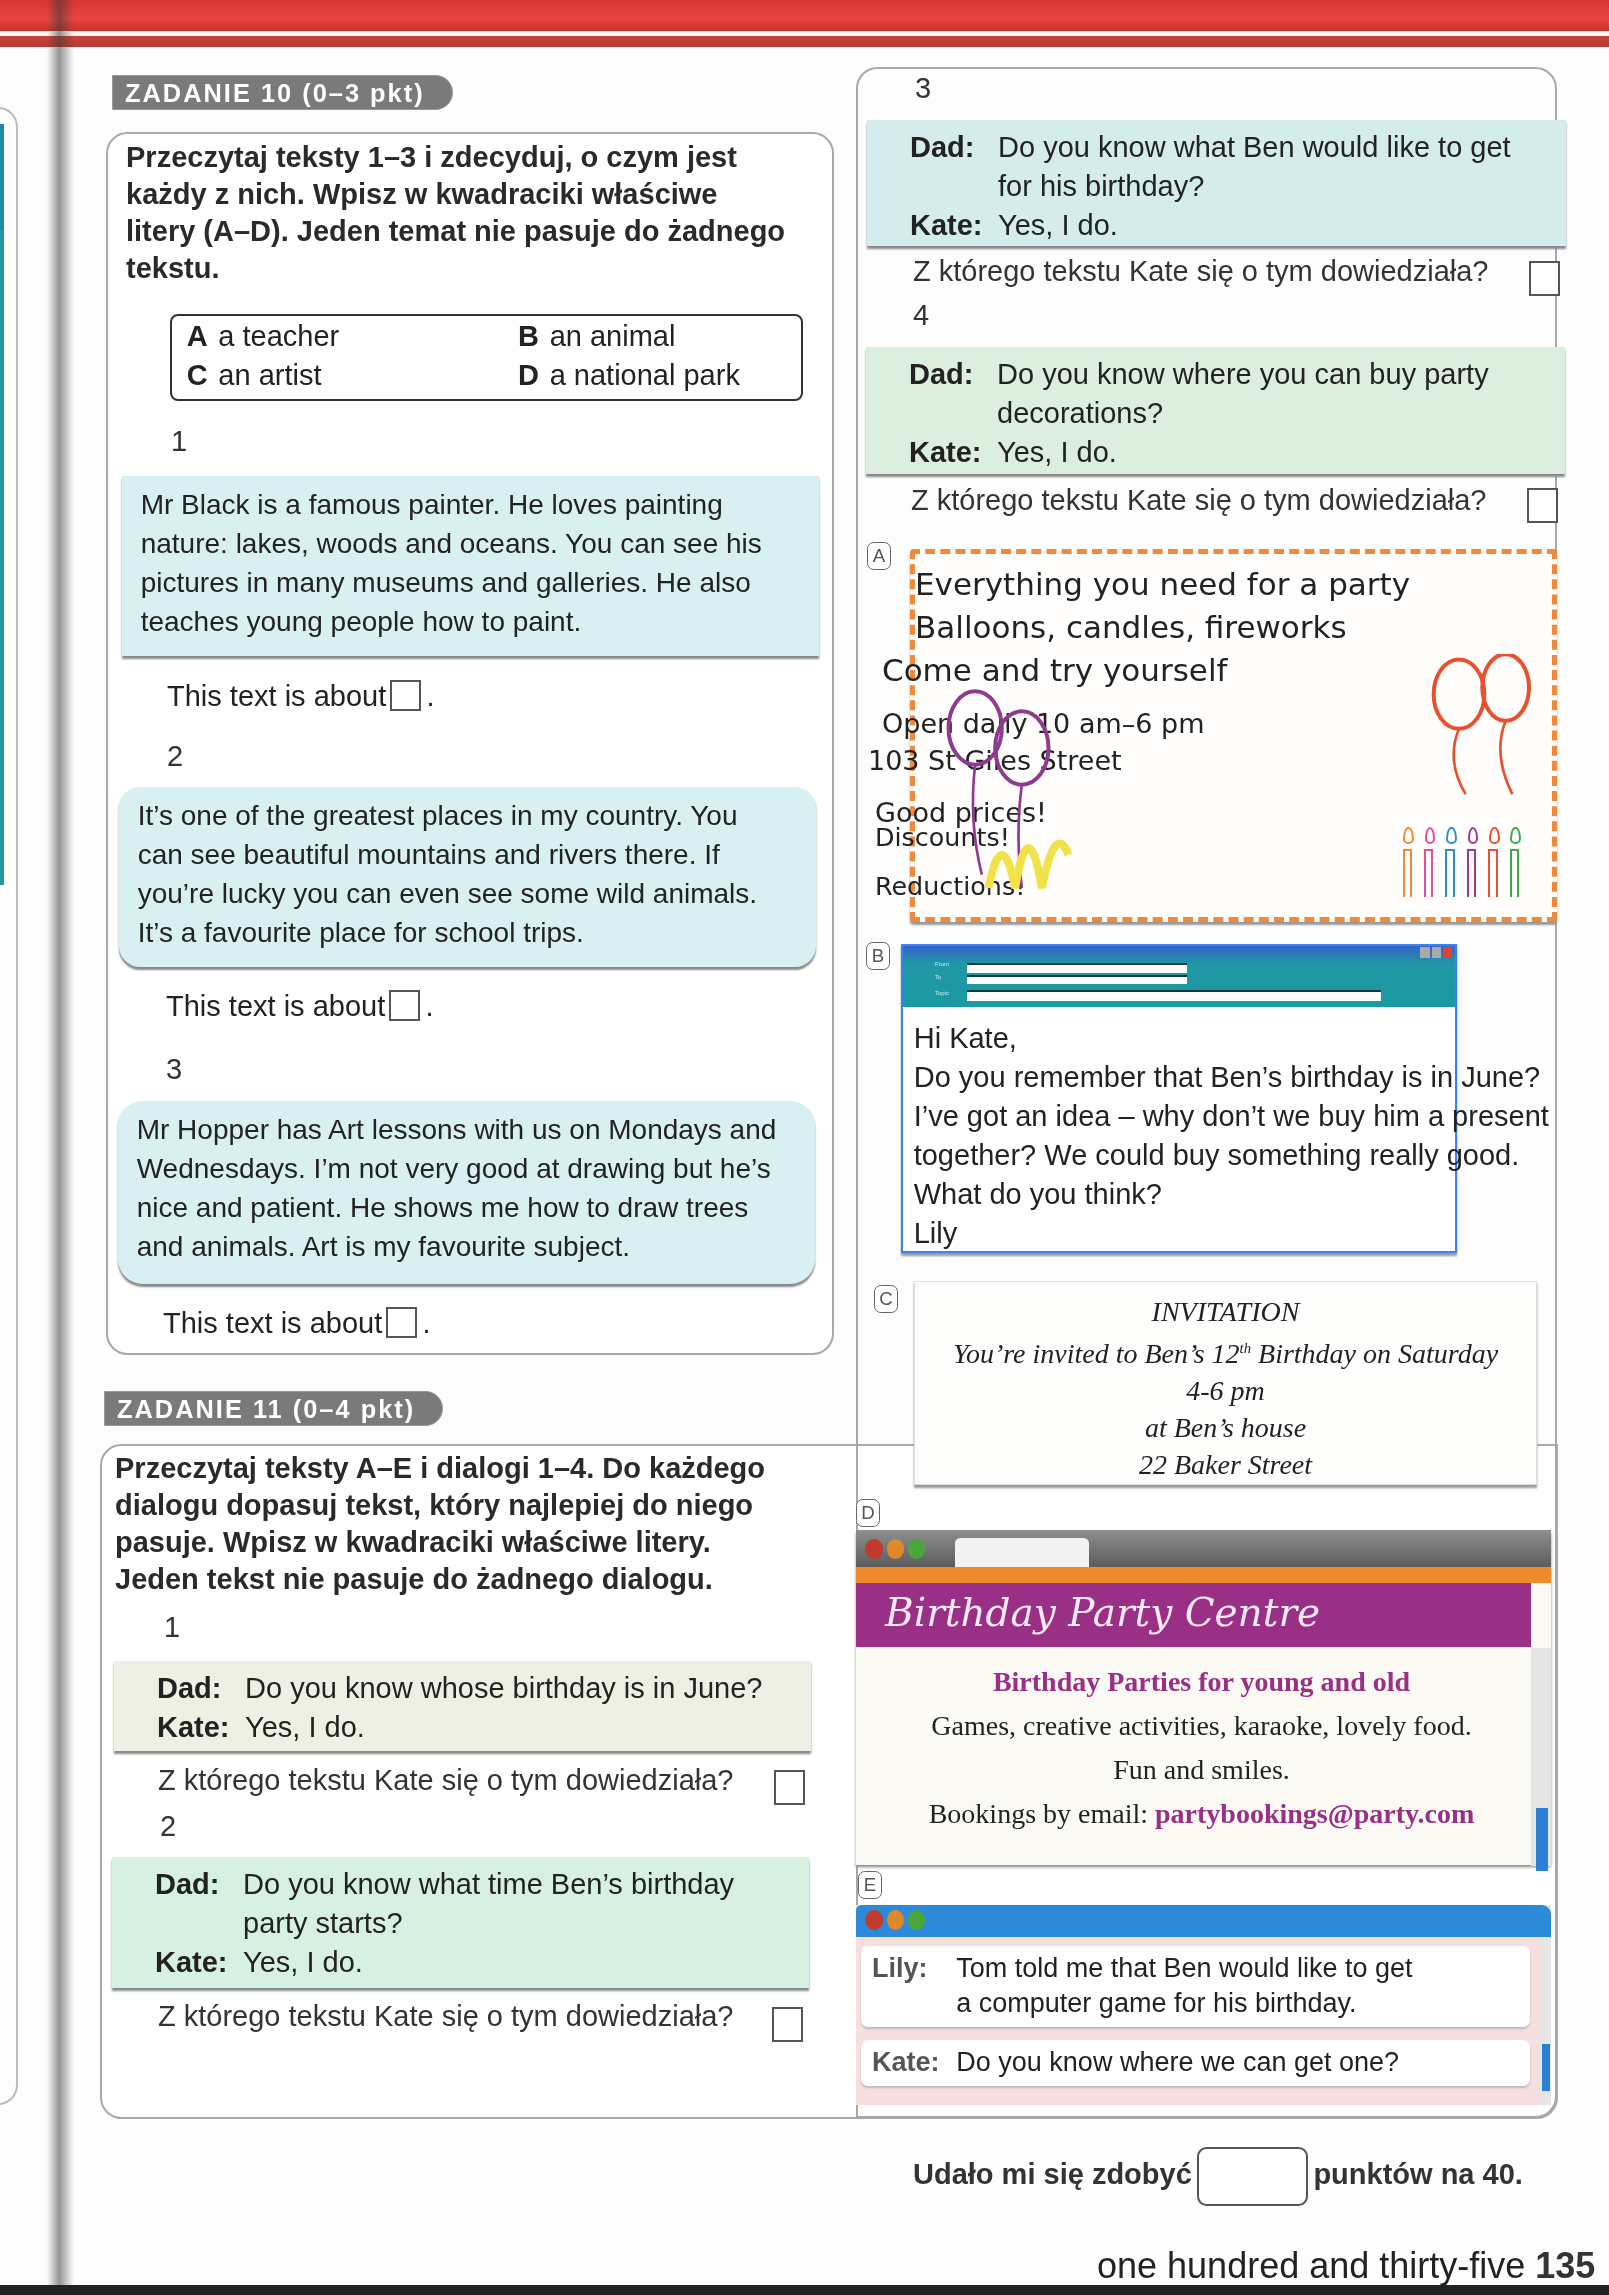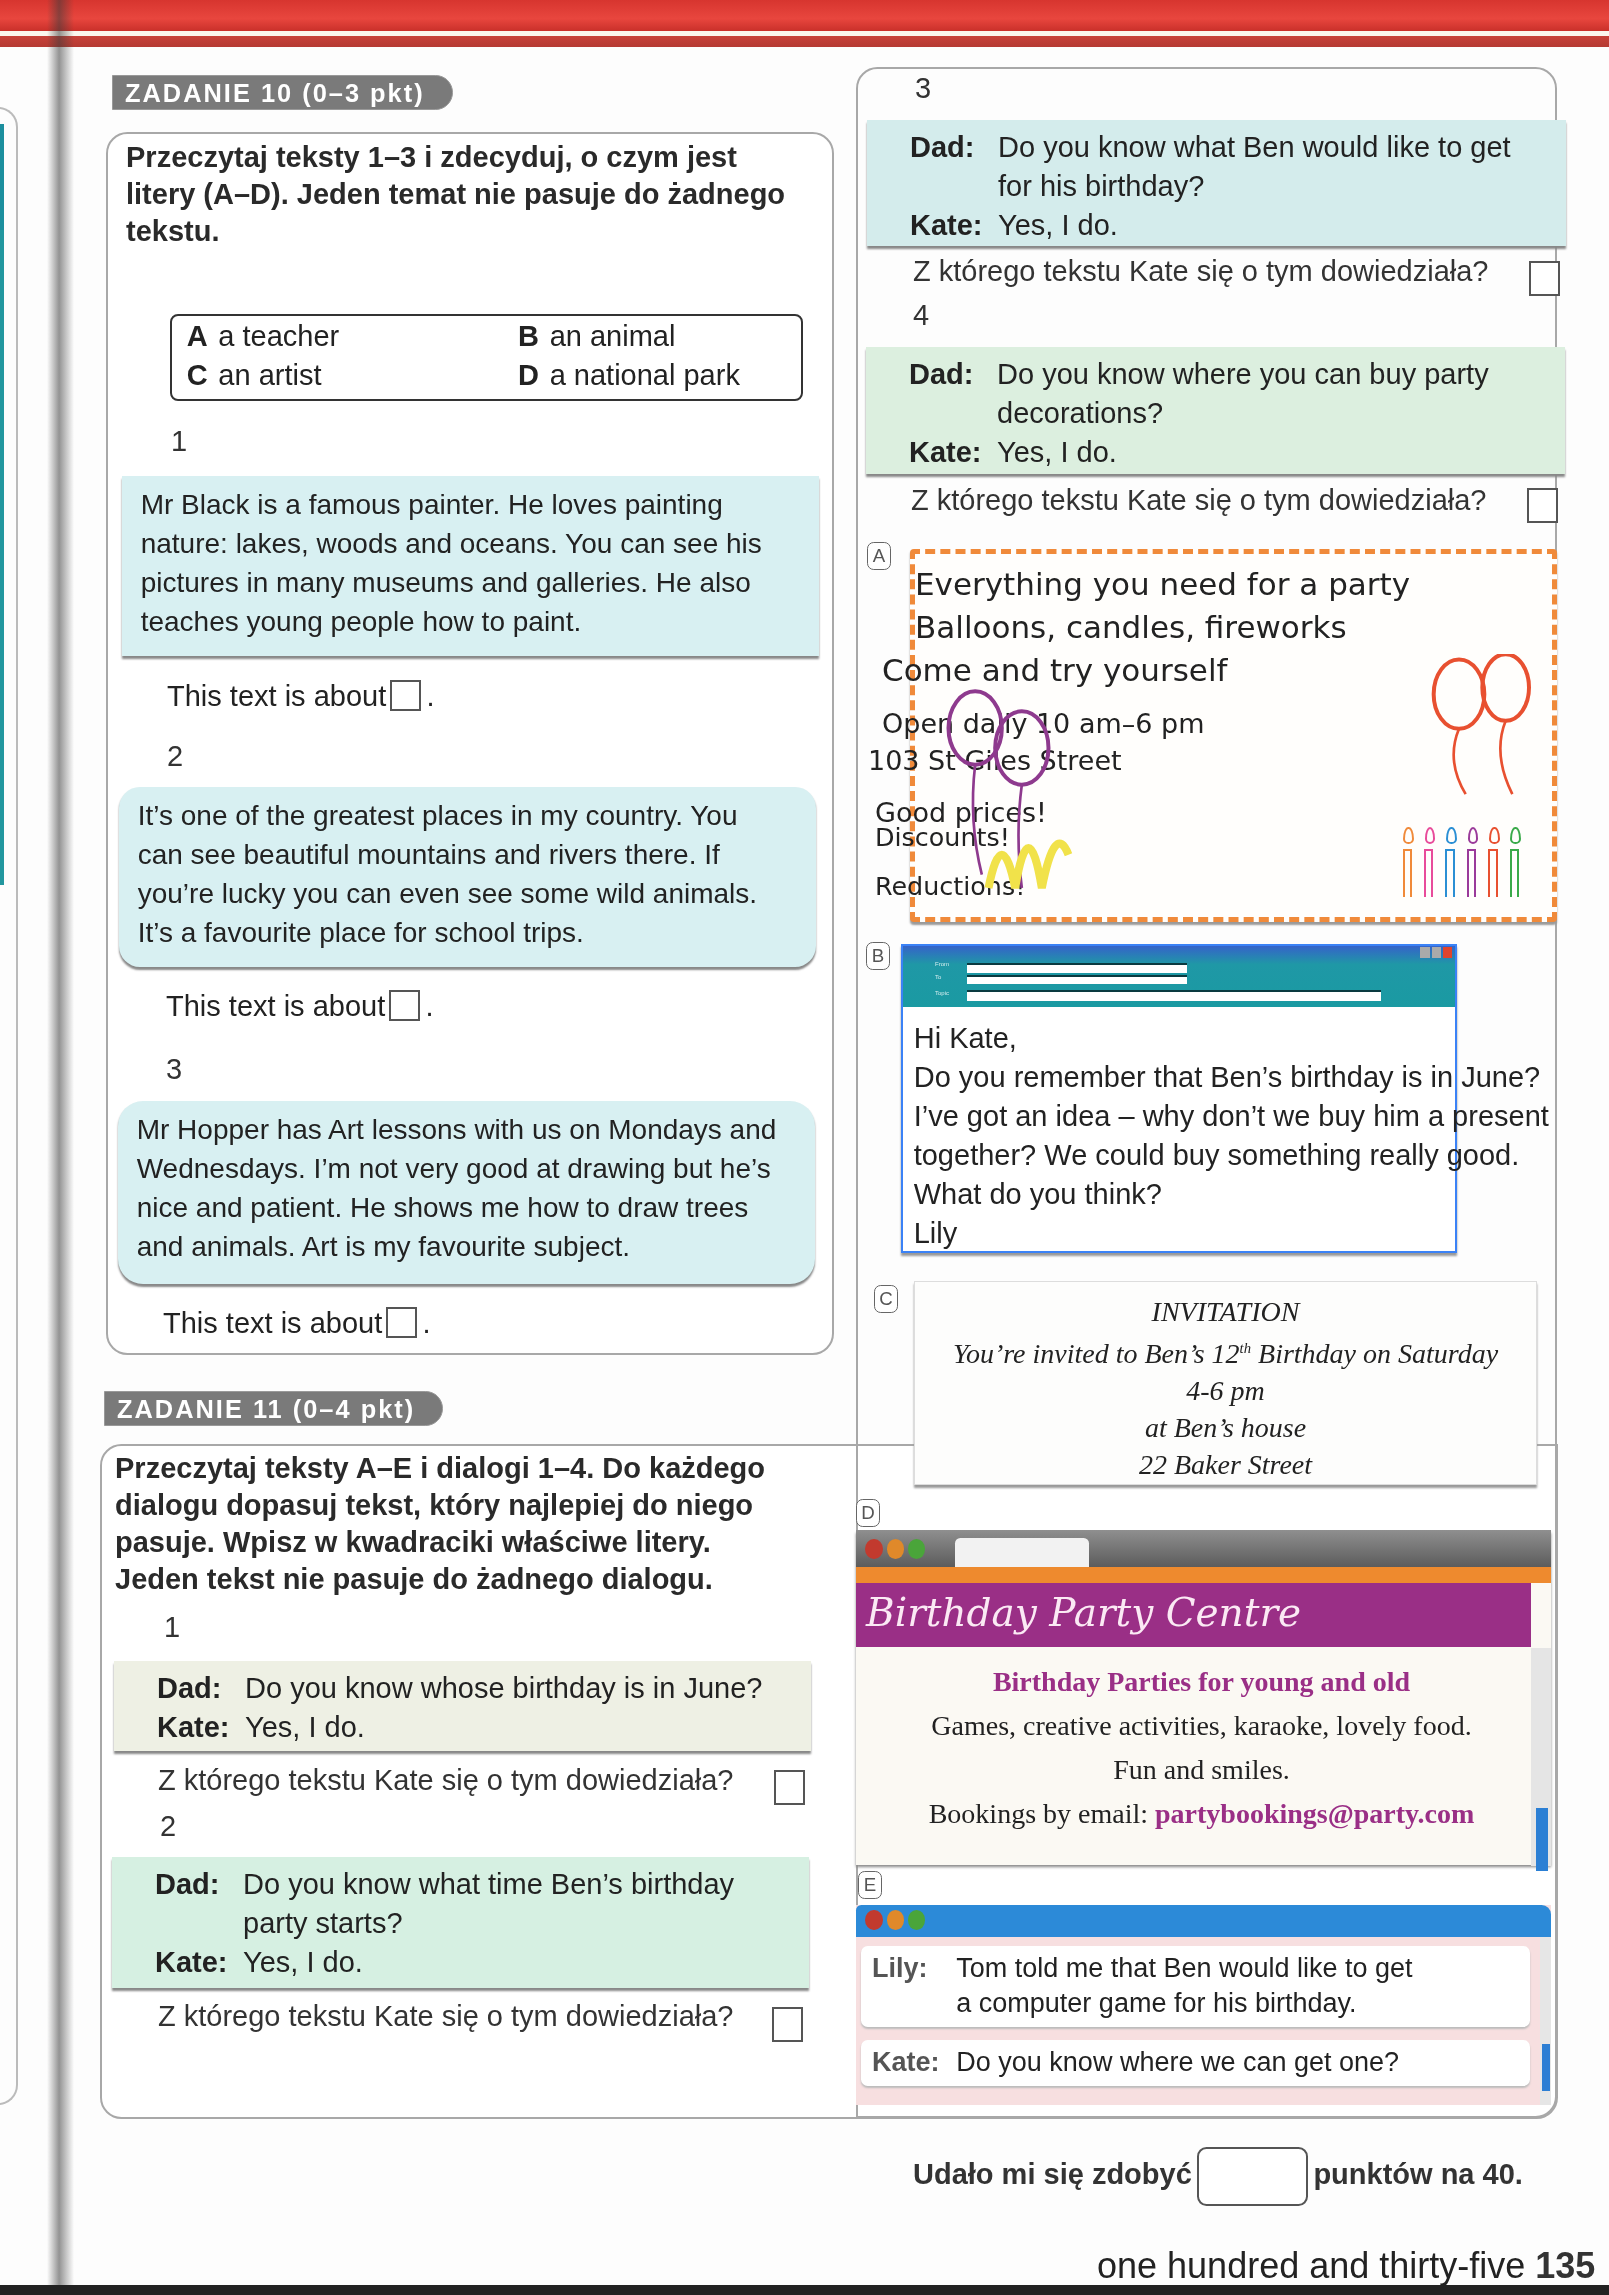--- a/index.html
+++ b/index.html
@@ -81,21 +81,21 @@
   
   .browser { position: absolute; left: 856px; top: 1530px; width: 695px; height: 335px;
     box-shadow: 0 3.3px 2.7px #888; background: #fbf9f3; }
   .browser-bar { position: absolute; left: 0; top: 0; width: 100%; height: 37px;
     background: linear-gradient(180deg, #8f8f8f, #5c5c5c); }
   .dot { position: absolute; top: 9.4px; width: 17.4px; height: 20px; border-radius: 50%; }
   .browser-tab { position: absolute; left: 53px; top: 8px; width: 134px; height: 29px;
     background: #f2f2f2; border-radius: 5.3px 5.3px 0 0; }
   .browser-orange { position: absolute; left: 0; top: 37px; width: 100%; height: 16px; background: #ee8a2e; }
   .browser-purple { position: absolute; left: 0; top: 53px; width: 675px; height: 64px; background: #9a2f86; }
-  .bp-title { position: absolute; left: 10px; top: 6.7px; font-family: "DejaVu Serif", serif; font-style: italic;
+  .bp-title { position: absolute; left: 29px; top: 6.7px; font-family: "DejaVu Serif", serif; font-style: italic;
     font-size: 39px; color: #fbe9f4; white-space: nowrap; }
   .browser-body { position: absolute; left: 0; top: 118px; width: 675px; height: 218px; padding: 12px 0 16px 16px; text-align: center; }
   .browser-body div { font-family: "Liberation Serif", "DejaVu Serif", serif; font-size: 28px; line-height: 44px; white-space: nowrap; color: #222; }
   .browser-body .purple { color: #9a2f86; font-weight: bold; }
   .browser-scroll { position: absolute; right: 0; top: 118px; width: 20px; height: 218px; background: #e5e5e5; }
   .browser-scroll-thumb { position: absolute; right: 2.7px; top: 160px; width: 12px; height: 63px; background: #2b7fd4; }
 
   
   .chat { position: absolute; left: 856px; top: 1905px; width: 695px; height: 200px; background: #f7dfe0; }
   .chat-bar { position: absolute; left: 0; top: 0; width: 100%; height: 32px; background: #2c8ad8; border-radius: 5.3px 9.4px 0 0; }
@@ -124,20 +124,21 @@
 <div class="left-page-teal2"></div>
 <div class="spine"></div>
 <div class="bottom-bar"></div>
 
 <div class="badge" style="left:112px; top:75px;">ZADANIE 10 (0–3 pkt)</div>
 
 <div class="panel" style="left:106px; top:132px; width:728px; height:1223px;"></div>
 
 <div class="instr" style="left:126px; top:139px;">
   <div>Przeczytaj teksty 1–3 i zdecyduj, o czym jest</div>
+  <div>każdy z nich. Wpisz w kwadraciki właściwe</div>
   <div>litery (A–D). Jeden temat nie pasuje do żadnego</div>
   <div>tekstu.</div>
 </div>
 
 <div class="options-box">
   <div class="opt" style="left:14.7px; top:4px;"><b>A</b><span>a teacher</span></div>
   <div class="opt" style="left:346px; top:4px;"><b>B</b><span>an animal</span></div>
   <div class="opt" style="left:14.7px; top:43px;"><b>C</b><span>an artist</span></div>
   <div class="opt" style="left:346px; top:43px;"><b>D</b><span>a national park</span></div>
 </div>

